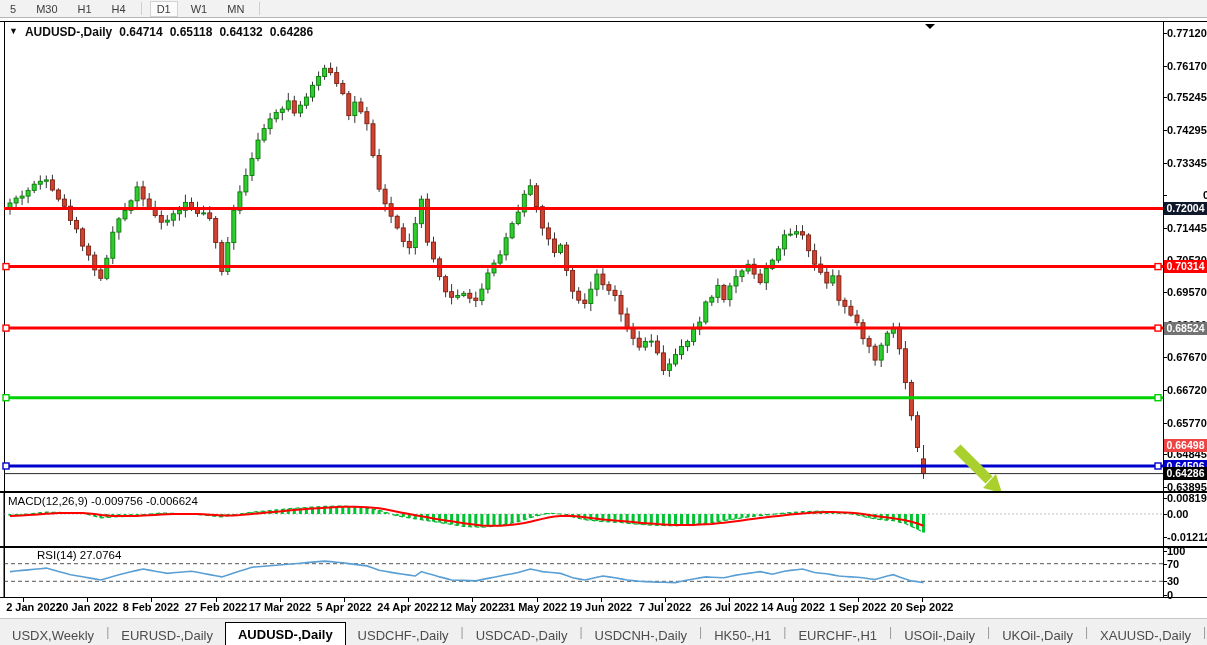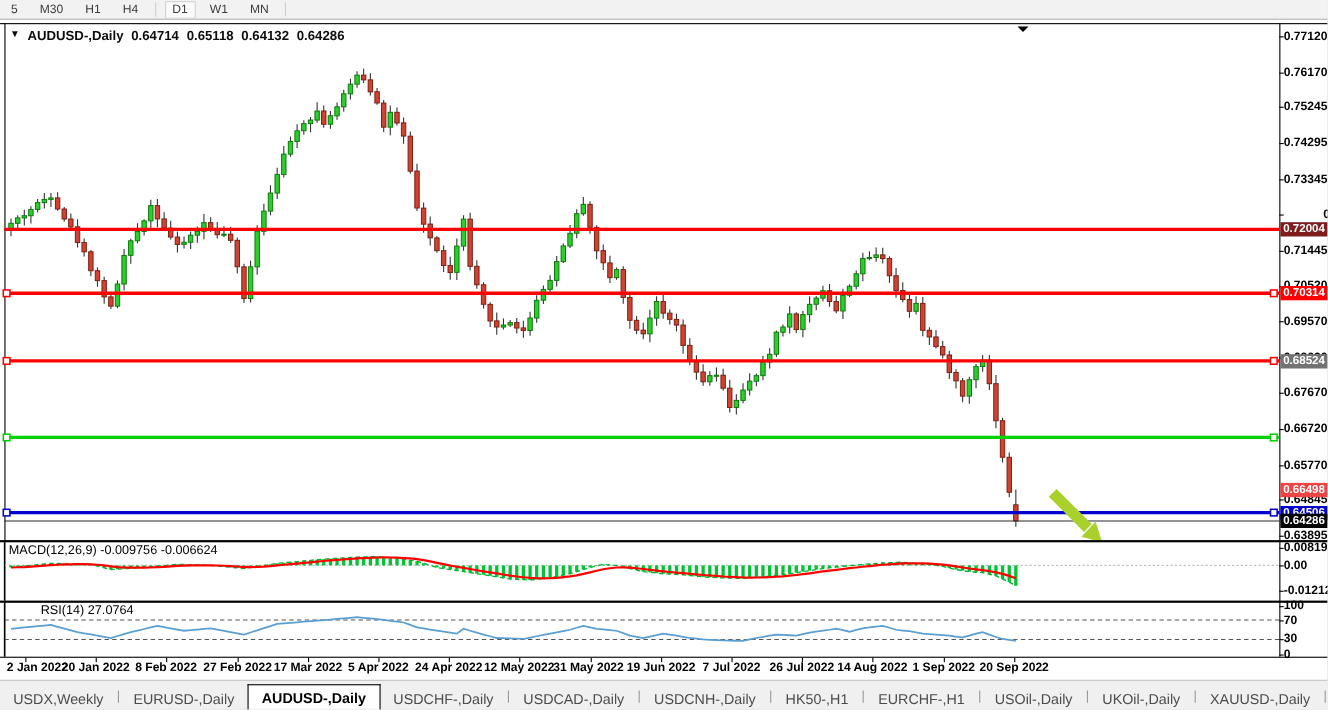--- a/index.html
+++ b/index.html
@@ -577,21 +577,21 @@
       <div class="pa-tick" style="top:357px;"></div>
       <div class="pa-label" style="top:352px;">0.67670</div>
       <div class="pa-tick" style="top:390px;"></div>
       <div class="pa-label" style="top:385px;">0.66720</div>
       <div class="pa-tick" style="top:423px;"></div>
       <div class="pa-label" style="top:418px;">0.65770</div>
       <div class="pa-tick" style="top:454px;"></div>
       <div class="pa-label" style="top:449px;">0.64845</div>
       <div class="pa-tick" style="top:487px;"></div>
       <div class="pa-label" style="top:482px;">0.63895</div>
-      <div class="line-label" style="top:202px;background:#7f1d1d;">0.72004</div>
+      <div class="line-label" style="top:202px;background:#0f172a;">0.72004</div>
       <div class="line-label" style="top:260px;background:#ff0000;">0.70314</div>
       <div class="line-label" style="top:322px;background:#737373;">0.68524</div>
       <div class="line-label" style="top:391px;background:#ef4444;margin-top:48px;">0.66498</div>
       <div class="line-label" style="top:460px;background:#0000cd;">0.64506</div>
       <div class="line-label" style="top:467px;background:#000000;">0.64286</div>
       <div class="pa-tick" style="top:498px;"></div>
       <div class="pa-label" style="top:493px;">0.008197</div>
       <div class="pa-tick" style="top:514px;"></div>
       <div class="pa-label" style="top:509px;">0.00</div>
       <div class="pa-tick" style="top:537px;"></div>

